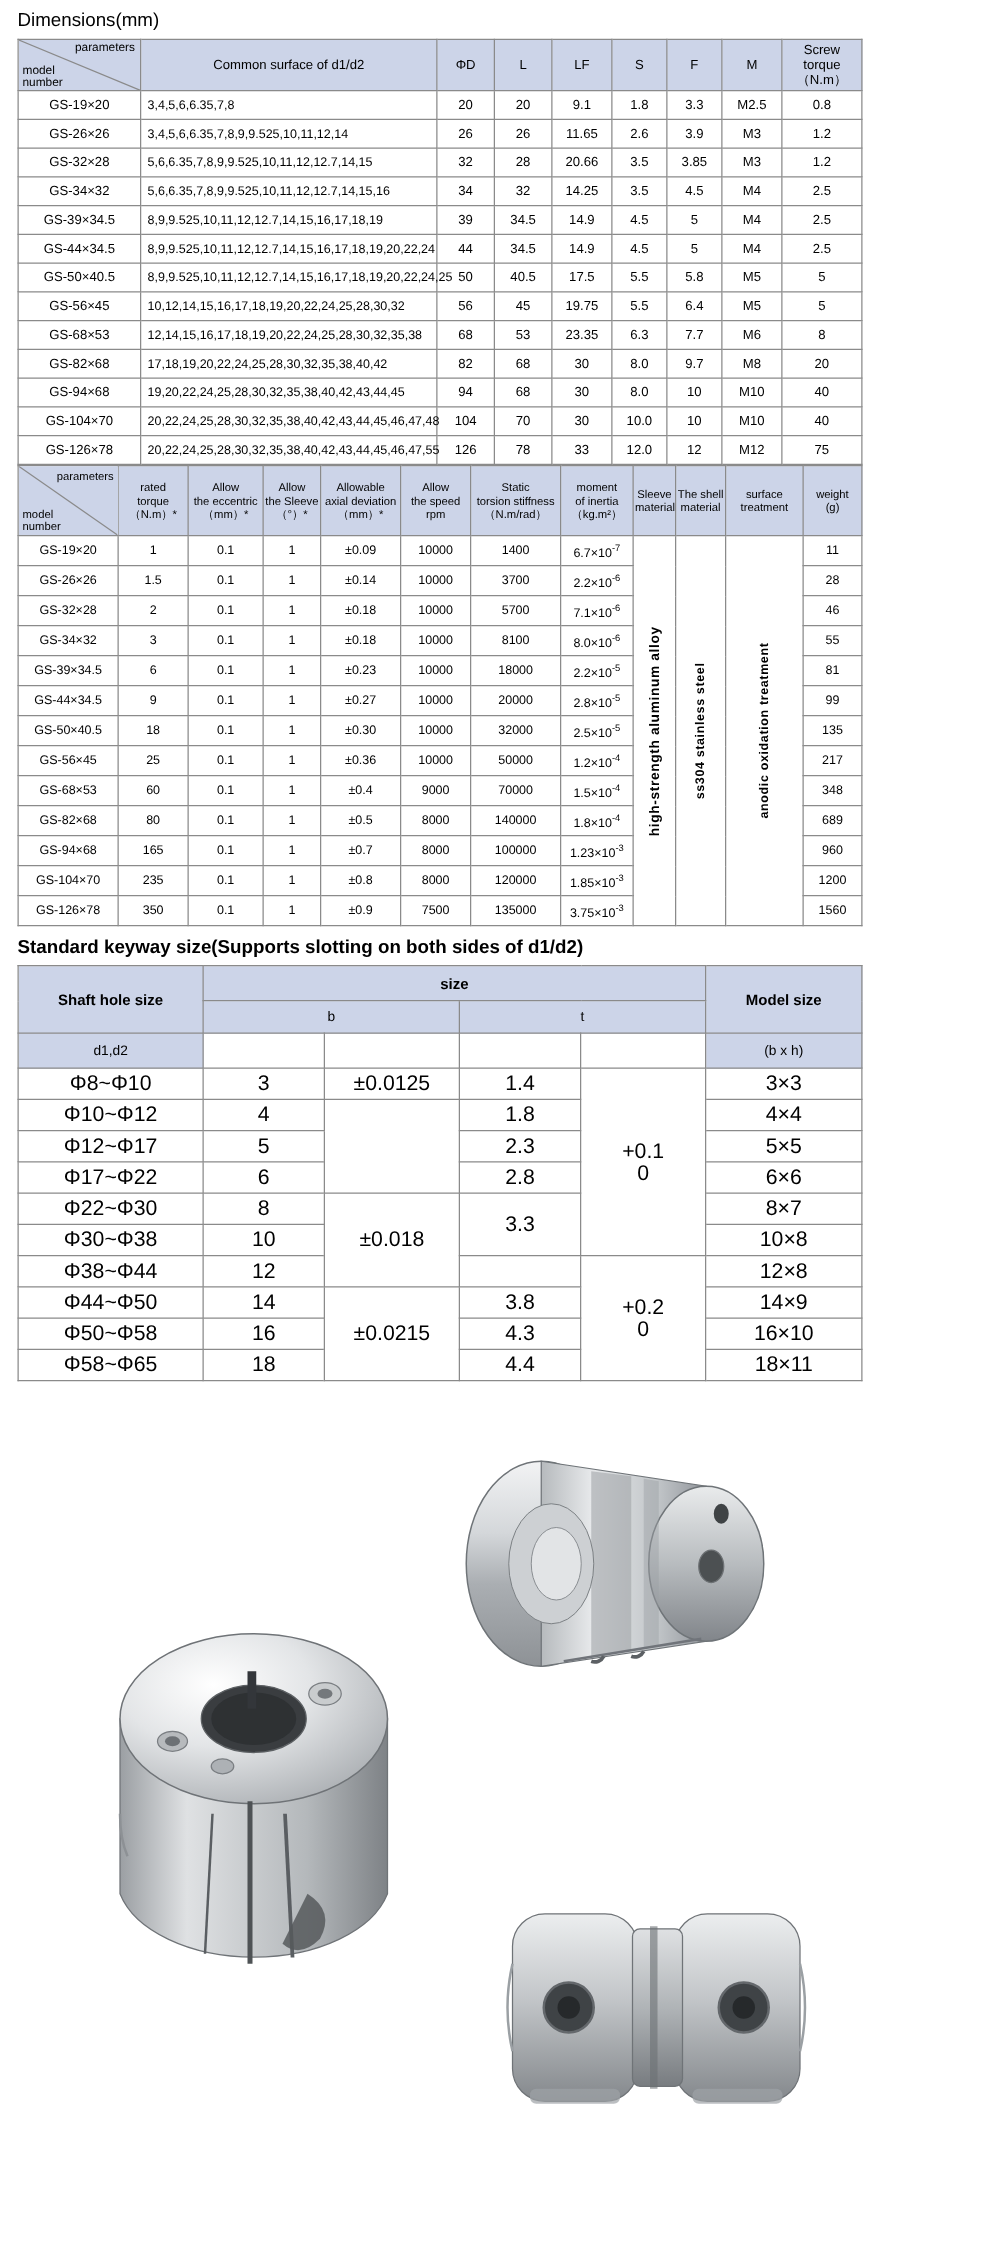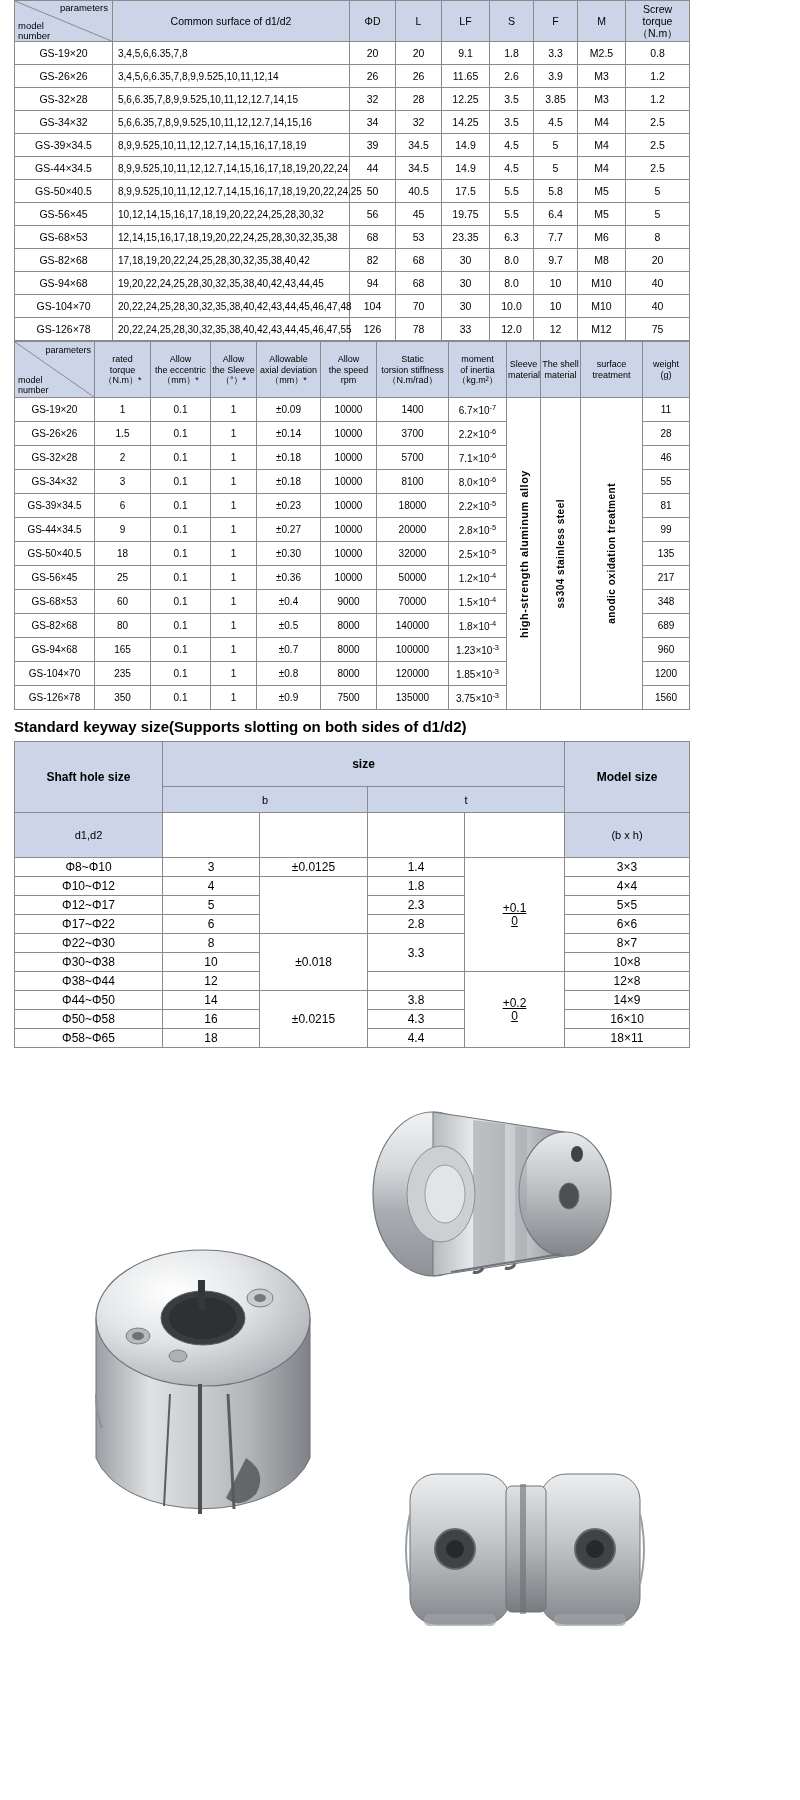--- a/index.html
+++ b/index.html
@@ -71,38 +71,39 @@
     margin: 0 auto;
   }
   .vert.small { font-size: 10px; font-weight: bold; }
   .t-tech td.vcell { padding: 2px 0; }
   .corner-cell2 { position: relative; background: #ccd4e8; padding: 0; }
   .corner-cell2 .p1 { position: absolute; right: 3px; top: 3px; font-size: 9px; }
   .corner-cell2 .p2 { position: absolute; left: 3px; bottom: 2px; font-size: 9px; line-height: 1.05; text-align: left; }
 
   
   .t-key { width: 675px; margin-left: 14px; }
-  .t-key thead td { background: #ccd4e8; font-weight: bold; font-size: 12px; height: 45px; }
+  .t-key thead td { background: #ccd4e8; font-weight: bold; font-size: 12px; height: 28px; }
   .t-key td.sub { background: #ccd4e8; font-weight: normal; font-size: 11px; height: 26px; }
-  .t-key tbody td { height: 19px; font-size: 12px; }
-  .tol { line-height: 1.05; text-decoration: underline; }
+  .t-key tbody td { height: 19px; font-size: 17px; }
+  .tol { line-height: 1.05; }
   .tol .top { display:block; }
   .tol .bot { display:block; border-top: 0; }
 
   
   .photos { position: relative; width: 800px; height: 700px; margin-top: 16px; }
   .photo { position: absolute; }
 
   .cap { display:block; }
 </style>
 </head>
 <body>
 
 <div class="page">
 
+  <h2 class="section-title">Dimensions(mm)</h2>
 
   <table class="t-dim">
     <colgroup>
       <col style="width:98px">
         <col style="width:237px">
         <col style="width:46px">
         <col style="width:46px">
       <col style="width:48px">
         <col style="width:44px">
         <col style="width:44px">
@@ -156,21 +157,21 @@
           <td>2.6</td>
           <td>3.9</td>
           <td>M3</td>
           <td>1.2</td>
         </tr>
         <tr>
           <td class="model">GS-32×28</td>
           <td class="commons">5,6,6.35,7,8,9,9.525,10,11,12,12.7,14,15</td>
           <td>32</td>
           <td>28</td>
-          <td>12.25</td>
+          <td>20.66</td>
           <td>3.5</td>
           <td>3.85</td>
           <td>M3</td>
           <td>1.2</td>
         </tr>
         <tr>
           <td class="model">GS-34×32</td>
           <td class="commons">5,6,6.35,7,8,9,9.525,10,11,12,12.7,14,15,16</td>
           <td>34</td>
           <td>32</td>

